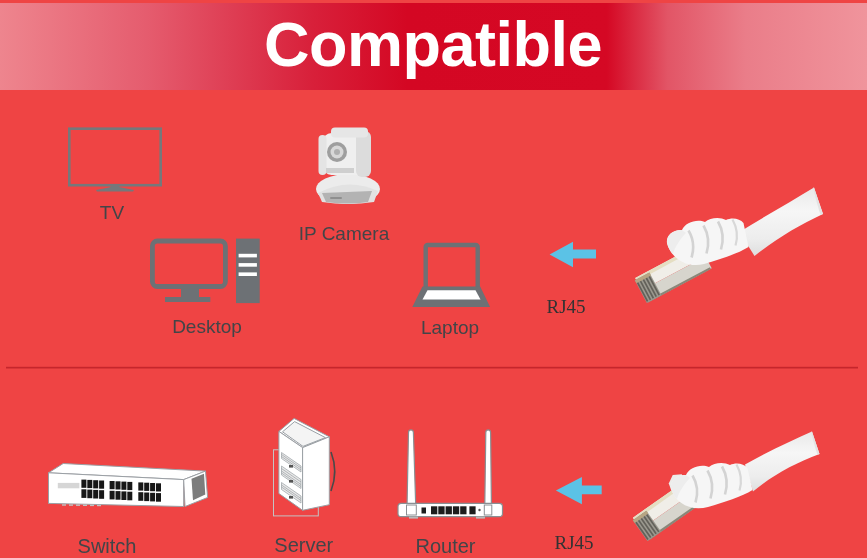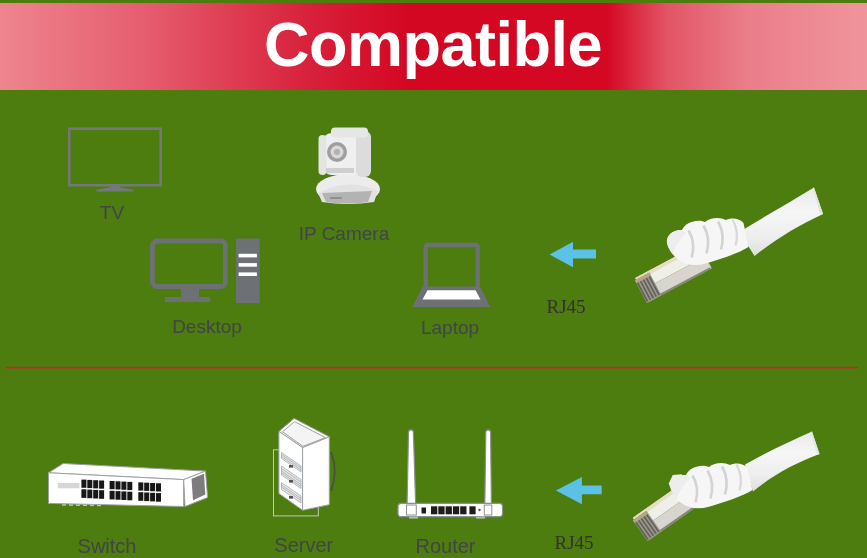--- a/index.html
+++ b/index.html
@@ -1,16 +1,16 @@
 <!DOCTYPE html>
 <html><head>
 <meta charset="utf-8">
 <style>
   html,body{margin:0;padding:0;background:#ffffff;}
-  #stage{position:relative;width:867px;height:558px;background:#4d7c0f;overflow:hidden;
+  #stage{position:relative;width:867px;height:558px;background:#ef4444;overflow:hidden;
          font-family:"Liberation Sans",sans-serif;}
   svg{display:block;}
 </style>
 </head>
 <body>
 <div id="stage">
 <svg width="867" height="558" viewBox="0 0 867 558">
   <defs>
     <linearGradient id="banner" x1="0" y1="0" x2="1" y2="0">
       <stop offset="0" stop-color="#ee858e"></stop>

